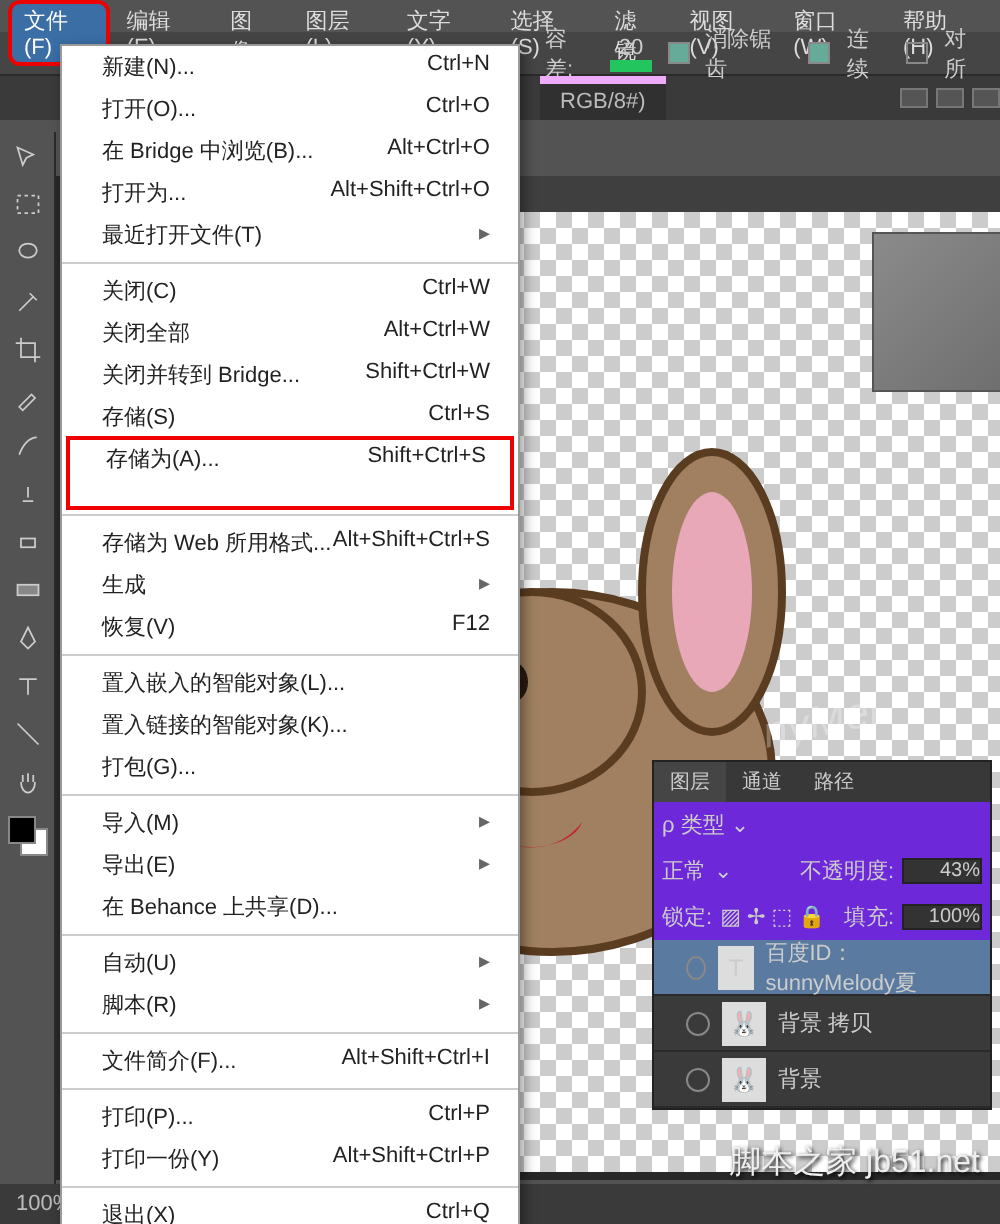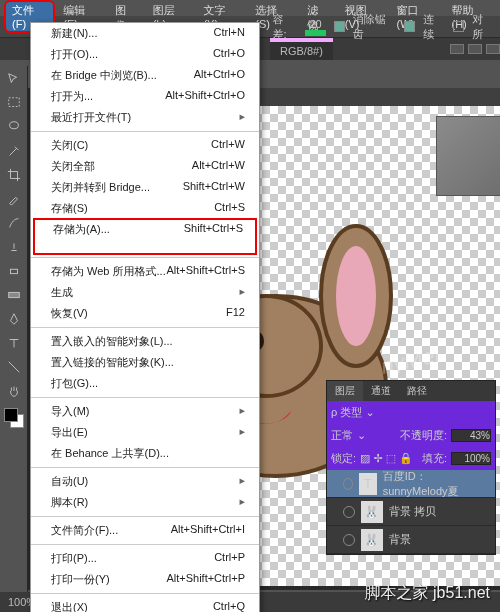--- a/index.html
+++ b/index.html
@@ -36,21 +36,21 @@
 .layers .tabs span.act{background:#454545}
 .layers .ctrl{display:flex;align-items:center;padding:4px;gap:4px;font-size:10px}
 .layers .ctrl input{width:40px;background:#333;border:1px solid #222;color:#ccc;font-size:10px;text-align:right}
 .layers .list{background:#3a3a3a}
 .layers .lrow{display:flex;align-items:center;height:28px;border-bottom:1px solid #2a2a2a;padding:0 16px;gap:6px}
 .layers .lrow.sel{background:#5a7aa0}
 .eye{width:12px;height:12px;border:1px solid #888;border-radius:50%}
 .thumb{width:22px;height:22px;background:#ddd;display:flex;align-items:center;justify-content:center;font-size:12px}
 .status{position:absolute;bottom:0;left:0;right:0;height:20px;background:#3a3a3a;color:#bbb;display:flex;align-items:center;padding:0 8px;gap:10px;font-size:10px}
 .watermark{position:absolute;right:60px;top:260px;color:rgba(255,255,255,.3);font-size:22px;transform:rotate(-12deg);font-style:italic;pointer-events:none}
-.footer{position:absolute;bottom:8px;right:10px;color:#eee;font-size:16px;text-shadow:1px 1px 2px #000}
+.footer{position:absolute;bottom:20px;right:10px;color:#eee;font-size:16px;text-shadow:1px 1px 2px #000}
 .cb{width:11px;height:11px;border:1px solid #888;display:inline-block}
 .cb.on{background:#6a9}
 </style>
 </head>
 <body>
 
 <div class="menubar">
   <span class="item active">文件(F)</span>
   <span class="item">编辑(E)</span>
   <span class="item">图像</span>

